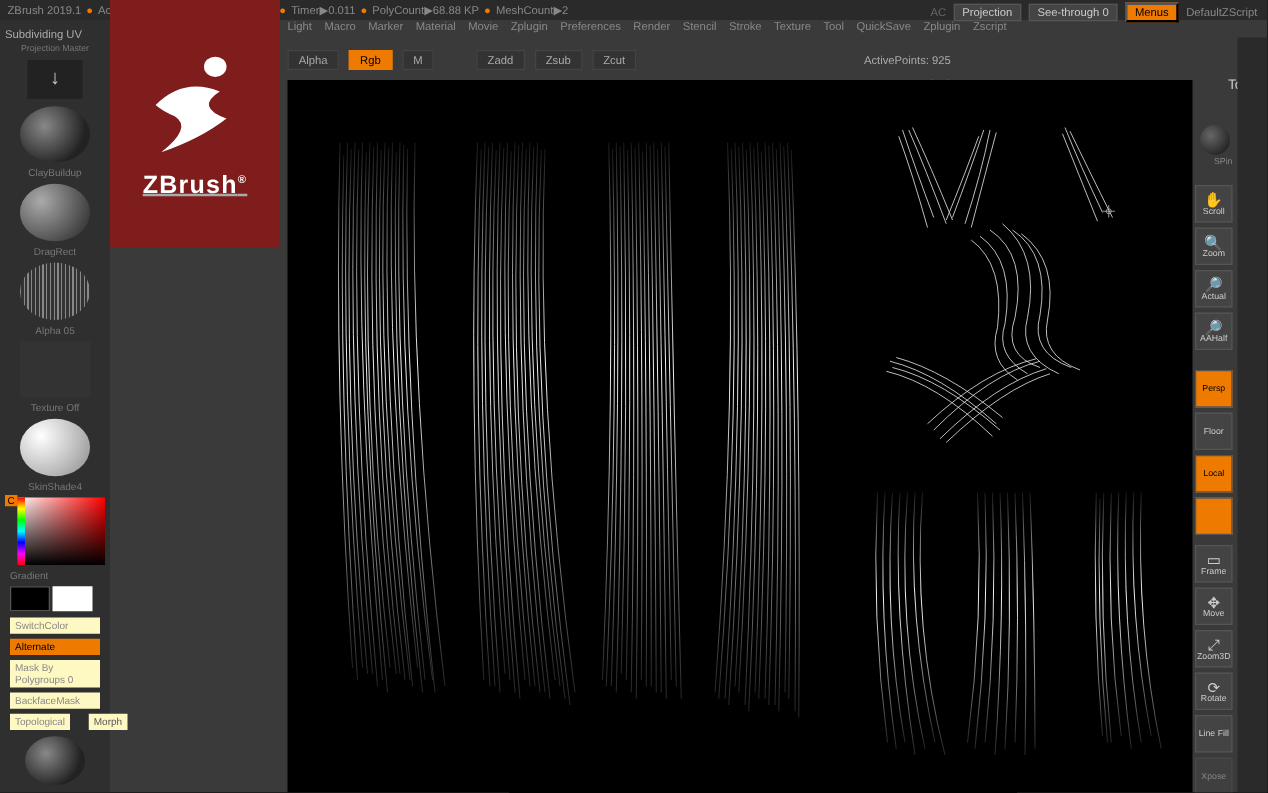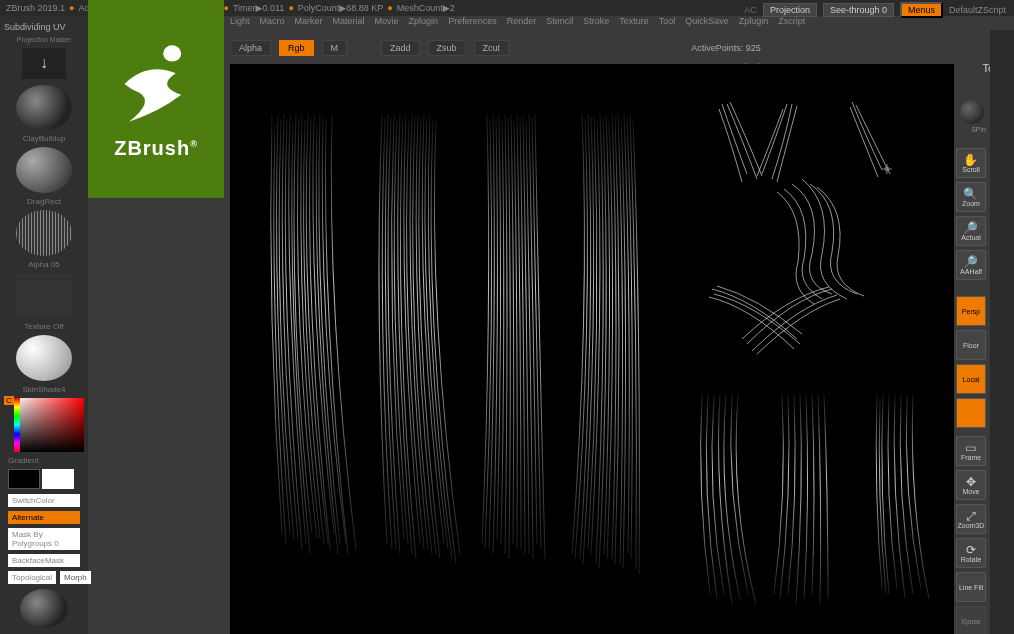--- a/index.html
+++ b/index.html
@@ -31,27 +31,27 @@
 .lp-swatch { width: 56px; height: 56px; margin: 2px auto; background: radial-gradient(circle at 35% 35%, #888, #222 70%); border-radius: 50%; }
 .lp-swatch.square { border-radius: 0; background: #333; }
 .lp-label { font-size: 8px; text-align: center; color: #777; }
 .lp-proj { width: 44px; height: 38px; background: #222; margin: 2px auto; display: flex; align-items: center; justify-content: center; color: #ccc; font-size: 16px; }
 .color-picker { width: 78px; height: 54px; background: linear-gradient(to right, #fff, #f00), linear-gradient(to bottom, transparent, #000); background-blend-mode: multiply; margin: 2px auto; position: relative; }
 .color-strip { position: absolute; left: 0; top: 0; bottom: 0; width: 6px; background: linear-gradient(to bottom, #f00, #ff0, #0f0, #0ff, #00f, #f0f, #f00); }
 .switch-colors { display: flex; gap: 2px; margin: 2px 4px; }
 .switch-colors .sw { width: 32px; height: 20px; }
 .sw.black { background: #000; border: 1px solid #555; }
 .sw.white { background: #fff; }
-.lp-text-btn { font-size: 8px; padding: 2px 4px; background: #ffffff; color: #888; margin: 1px 4px; cursor: pointer; }
+.lp-text-btn { font-size: 8px; padding: 2px 4px; background: #fef9c3; color: #888; margin: 1px 4px; cursor: pointer; }
 .lp-text-btn.orange { background: #ee7b00; color: #000; }
 
 .canvas-area { position: absolute; left: 230px; top: 64px; right: 60px; bottom: 0; background: #000; overflow: hidden; }
 .canvas-area svg { width: 100%; height: 100%; }
 
-.logo-overlay { position: absolute; left: 88px; top: 0; width: 136px; height: 198px; background: #4d7c0f; z-index: 10; display: flex; flex-direction: column; align-items: center; justify-content: center; }
+.logo-overlay { position: absolute; left: 88px; top: 0; width: 136px; height: 198px; background: #7f1d1d; z-index: 10; display: flex; flex-direction: column; align-items: center; justify-content: center; text-decoration: underline; }
 .logo-overlay .brand { color: #fff; font-size: 20px; font-weight: bold; letter-spacing: 1px; margin-top: 8px; }
 .logo-overlay .brand sup { font-size: 9px; }
 
 .right-toolbar { position: absolute; right: 26px; top: 120px; width: 32px; display: flex; flex-direction: column; gap: 4px; z-index: 5; }
 .rt-btn { width: 30px; height: 30px; background: #444; border: 1px solid #555; display: flex; flex-direction: column; align-items: center; justify-content: center; font-size: 7px; color: #ccc; cursor: pointer; }
 .rt-btn.orange { background: #ee7b00; color: #000; }
 .rt-btn .ico { font-size: 12px; line-height: 1; }
 
 .right-strip { position: absolute; right: 0; top: 30px; width: 24px; bottom: 0; background: #2a2a2a; z-index: 4; }
 .right-sphere { position: absolute; right: 30px; top: 100px; width: 24px; height: 24px; background: radial-gradient(circle at 35% 35%, #666, #111); border-radius: 50%; }
@@ -171,21 +171,21 @@
   </div>
   <div class="lp-label" style="text-align:left;padding-left:4px;">Gradient</div>
   <div class="switch-colors">
     <div class="sw black"></div>
     <div class="sw white"></div>
   </div>
   <div class="lp-text-btn">SwitchColor</div>
   <div class="lp-text-btn orange">Alternate</div>
   <div class="lp-text-btn">Mask By Polygroups 0</div>
   <div class="lp-text-btn">BackfaceMask</div>
-  <div style="display:flex;gap:4px;margin:1px 4px;">
+  <div style="display:flex;gap:15px;margin:1px 4px;">
     <div class="lp-text-btn" style="flex:1;margin:0;">Topological</div>
     <div class="lp-text-btn" style="flex:1;margin:0;color:#555;">Morph</div>
   </div>
   <div class="lp-swatch" style="width:48px;height:48px;"></div>
 </div>
 
 <div class="logo-overlay">
   <svg width="90" height="90" viewBox="0 0 100 100">
     <ellipse cx="68" cy="16" rx="10" ry="9" fill="#fff"></ellipse>
     <path d="M15 50 Q 40 25 72 38 Q 50 52 78 62 Q 55 80 20 92 Q 48 70 32 60 Q 22 56 15 50 Z" fill="#fff"></path>

